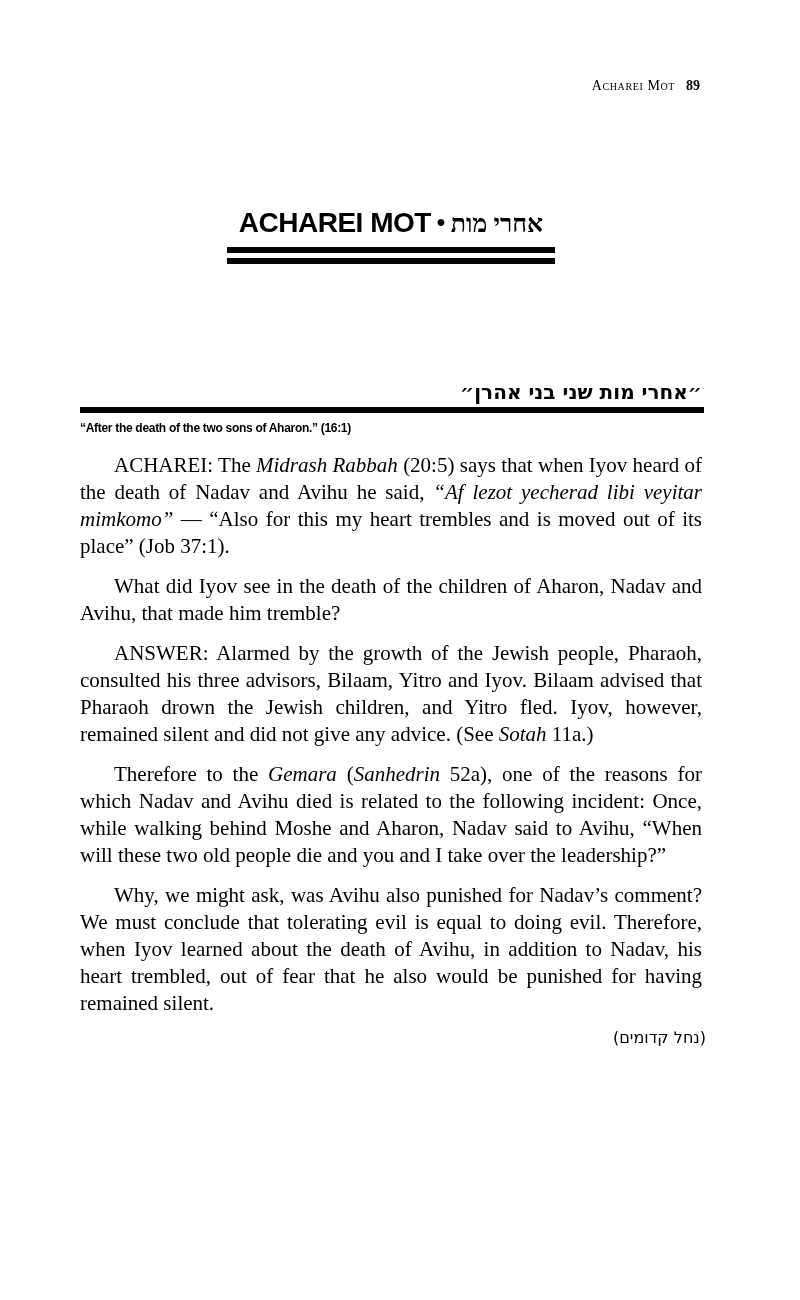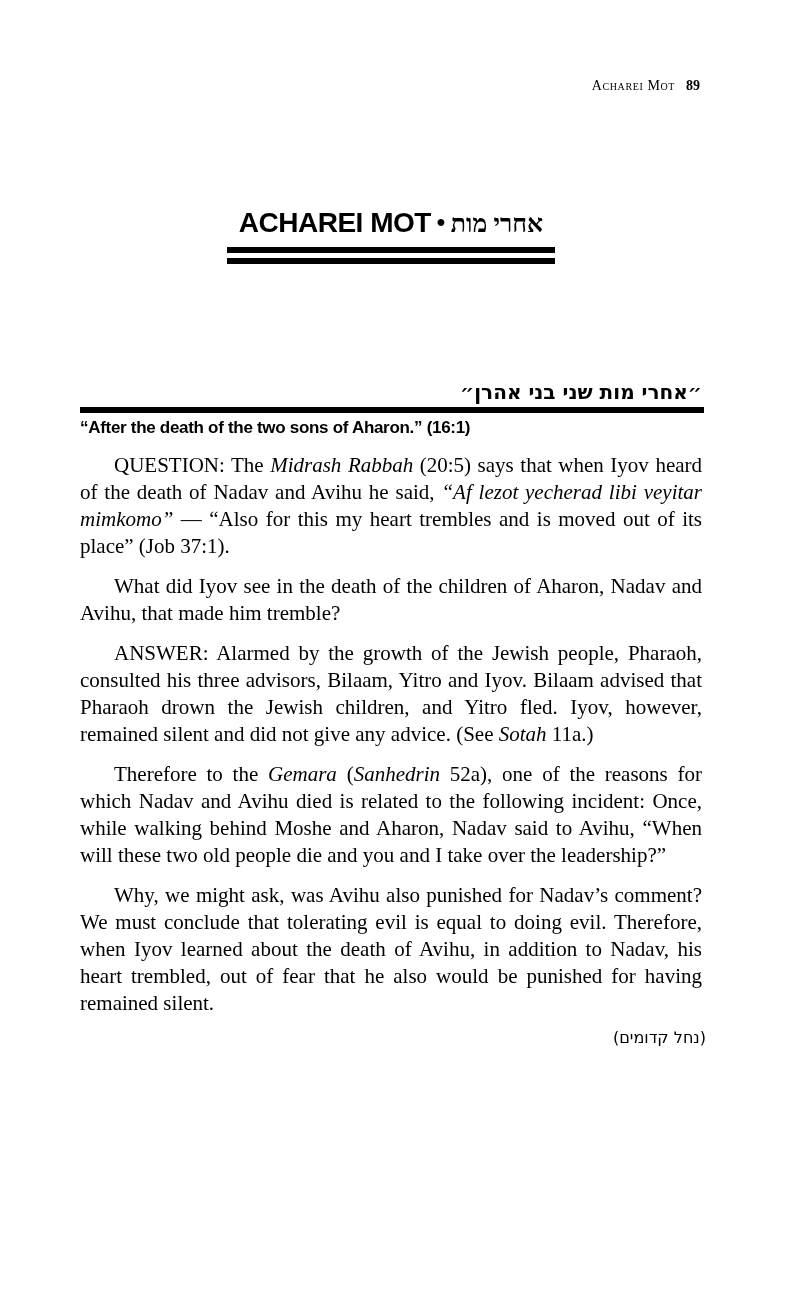--- a/index.html
+++ b/index.html
@@ -61,21 +61,21 @@
     white-space: nowrap;
   }
   .section-rule {
     position: absolute; top: 407px; left: 80px; width: 624px; height: 6px;
     background: #000;
   }
   .verse-english {
     position: absolute; top: 416px; left: 80px; width: 624px;
     font-family: "Liberation Sans", sans-serif;
     font-weight: bold;
-    font-size: 17px; line-height: 24px;
+    font-size: 12px; line-height: 24px;
     letter-spacing: -0.3px;
     white-space: nowrap;
   }
 
   
   .body-text {
     position: absolute; top: 452px; left: 80px; width: 622px;
     font-family: "Liberation Serif", "DejaVu Serif", serif;
     font-size: 21px; line-height: 27px;
     text-align: justify;
@@ -115,21 +115,21 @@
   </div>
 
   <div class="verse-hebrew">״אחרי מות שני בני אהרן״</div>
 
   <div class="section-rule"></div>
 
   <div class="verse-english">“After the death of the two sons of Aharon.” (16:1)</div>
 
   <div class="body-text">
     <div>
-        <p><span>QUESTION: The </span><i>Midrash Rabbah</i><span> (20:5) says that when Iyov heard of the death of Nadav and Avihu he said, </span><i>“Af lezot yecherad libi veyitar mimkomo”</i><span> — “Also for this my heart trembles and is moved out of its place” (Job 37:1).</span></p>
+        <p><span>ACHAREI: The </span><i>Midrash Rabbah</i><span> (20:5) says that when Iyov heard of the death of Nadav and Avihu he said, </span><i>“Af lezot yecherad libi veyitar mimkomo”</i><span> — “Also for this my heart trembles and is moved out of its place” (Job 37:1).</span></p>
         <p><span>What did Iyov see in the death of the children of Aharon, Nadav and Avihu, that made him tremble?</span></p>
         <p><span>ANSWER: Alarmed by the growth of the Jewish people, Pharaoh, consulted his three advisors, Bilaam, Yitro and Iyov. Bilaam advised that Pharaoh drown the Jewish children, and Yitro fled. Iyov, however, remained silent and did not give any advice. (See </span><i>Sotah</i><span> 11a.)</span></p>
         <p><span>Therefore to the </span><i>Gemara</i><span> (</span><i>Sanhedrin</i><span> 52a), one of the reasons for which Nadav and Avihu died is related to the following incident: Once, while walking behind Moshe and Aharon, Nadav said to Avihu, “When will these two old people die and you and I take over the leadership?”</span></p>
         <p><span>Why, we might ask, was Avihu also punished for Nadav’s comment? We must conclude that tolerating evil is equal to doing evil. Therefore, when Iyov learned about the death of Avihu, in addition to Nadav, his heart trembled, out of fear that he also would be punished for having remained silent.</span></p>
       </div>
     <div class="attribution" dir="rtl">(נחל קדומים)</div>
   </div>
 
 </div>
 

